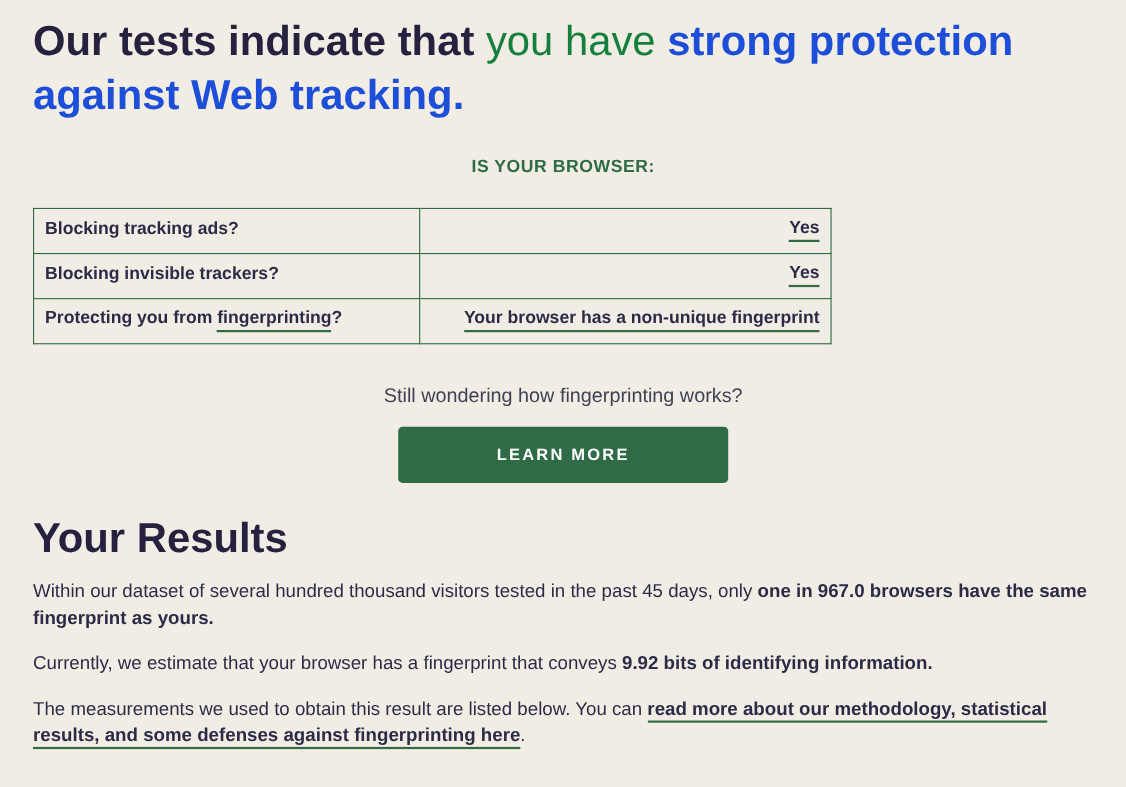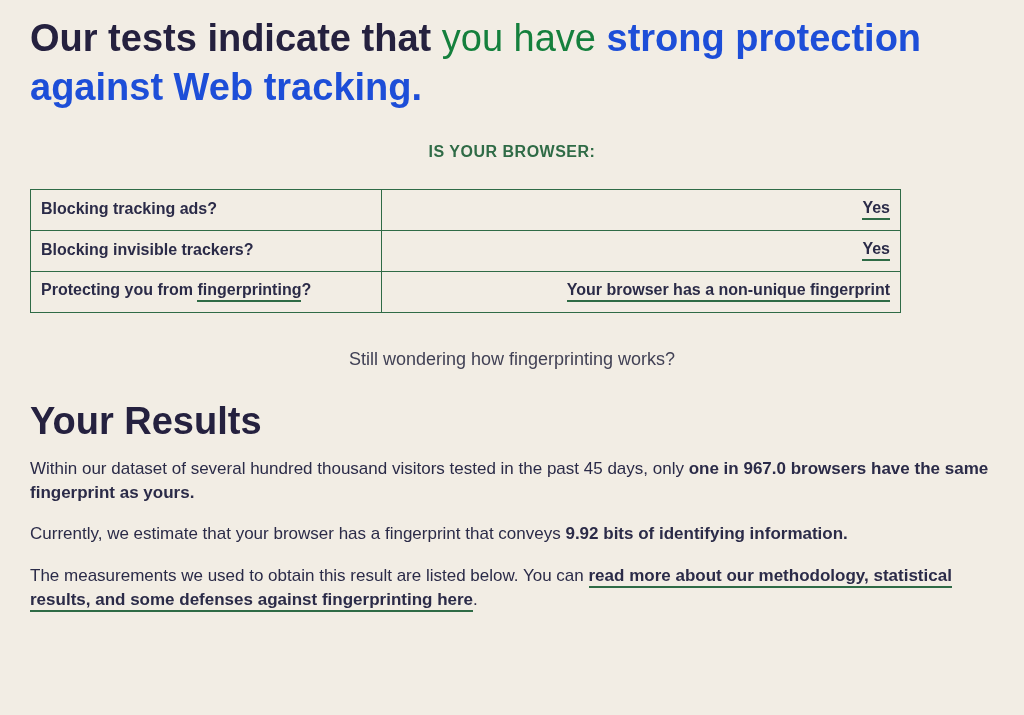--- a/index.html
+++ b/index.html
@@ -33,21 +33,21 @@
   .subhead {
     font-size: 16px;
     font-weight: 800;
     letter-spacing: 0.5px;
     color: #2f6b46;
     margin: 0 0 28px 0;
     text-align: center;
   }
   table.results {
     border-collapse: collapse;
-    width: 871px;
+    width: 726px;
     font-size: 16px;
   }
   table.results td {
     border: 1px solid #2f6b46;
     padding: 9px 10px 10px 10px;
     vertical-align: middle;
   }
   table.results td.qcell {
     width: 330px;
     font-weight: 700;
@@ -150,20 +150,21 @@
       </td>
       <td class="vcell">
         <span class="uline">Your browser has a non-unique fingerprint</span>
       </td>
     </tr>
   </tbody>
     </table>
 
   <div class="center-block">
     <div class="wonder">Still wondering how fingerprinting works?</div>
+    <button class="learn-btn">LEARN MORE</button>
   </div>
 
 
   <h2 class="results-title">Your Results</h2>
 
   <p class="body-text">
     <span>Within our dataset of several hundred thousand visitors tested in the past 45 days, only </span><span class="strong">one in 967.0 browsers have the same fingerprint as yours.</span>
   </p>
 
   <p class="body-text">

